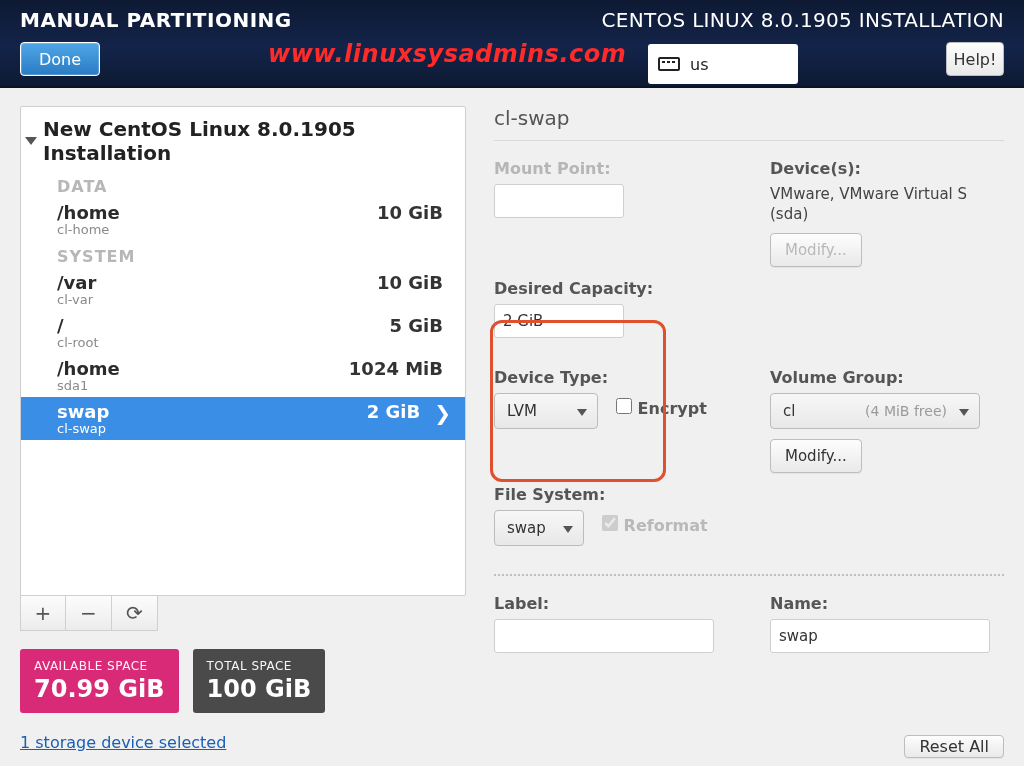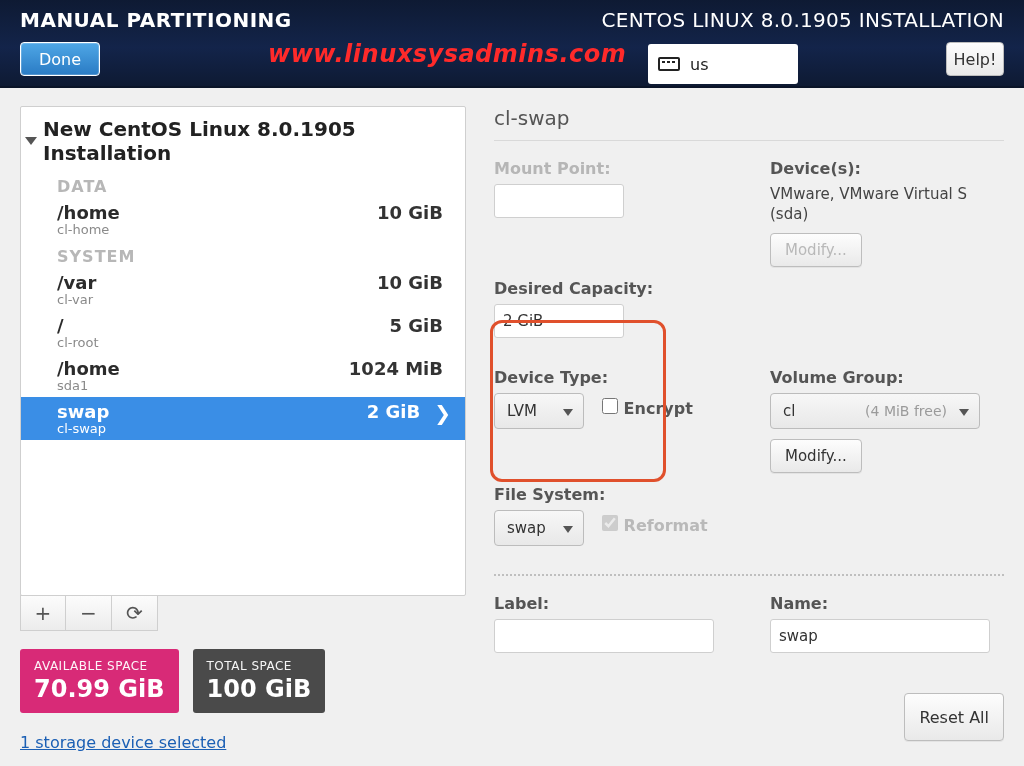--- a/index.html
+++ b/index.html
@@ -148,21 +148,21 @@
   .btn.small { height:34px; padding:0 14px; font-size:15px; }
   .btn.disabled-look { color:#b8b8b8; }
 
   .dots { border-top:2px dotted #bfbfbf; margin:28px 0 18px; }
 
   .highlight-box{
     position:absolute; border:3px solid #e0502c; border-radius:12px;
     left:14px; top:232px; width:176px; height:162px; pointer-events:none;
   }
 
-  .reset-btn { position:absolute; right:20px; bottom:25px; height:48px; padding:2px 14px; }
+  .reset-btn { position:absolute; right:20px; bottom:8px; height:23px; padding:2px 14px; }
 </style>
 </head>
 <body>
 
 <div class="topbar">
   <div class="title-left">MANUAL PARTITIONING</div>
   <div class="title-right">CENTOS LINUX 8.0.1905 INSTALLATION</div>
   <button class="btn blue done-btn">Done</button>
   <div class="watermark">www.linuxsysadmins.com</div>
   <div class="kb-box">
@@ -261,21 +261,21 @@
 
       <div class="fld">
         <label>Desired Capacity:</label>
         <input class="txt" value="2 GiB" style="">
       </div>
       <div></div>
 
       <div class="fld" style="margin-top:18px">
         <label>Device Type:</label>
         <div style="display:flex;align-items:center;gap:18px">
-          <div class="select" style="width:90px">
+          <div class="select" style="width:104px">
             <span>LVM</span>
           </div>
           <label class="chk">
             <input type="checkbox" style="">
             <span>Encrypt</span>
           </label>
         </div>
       </div>
       <div class="fld" style="margin-top:18px">
         <label>Volume Group:</label>

